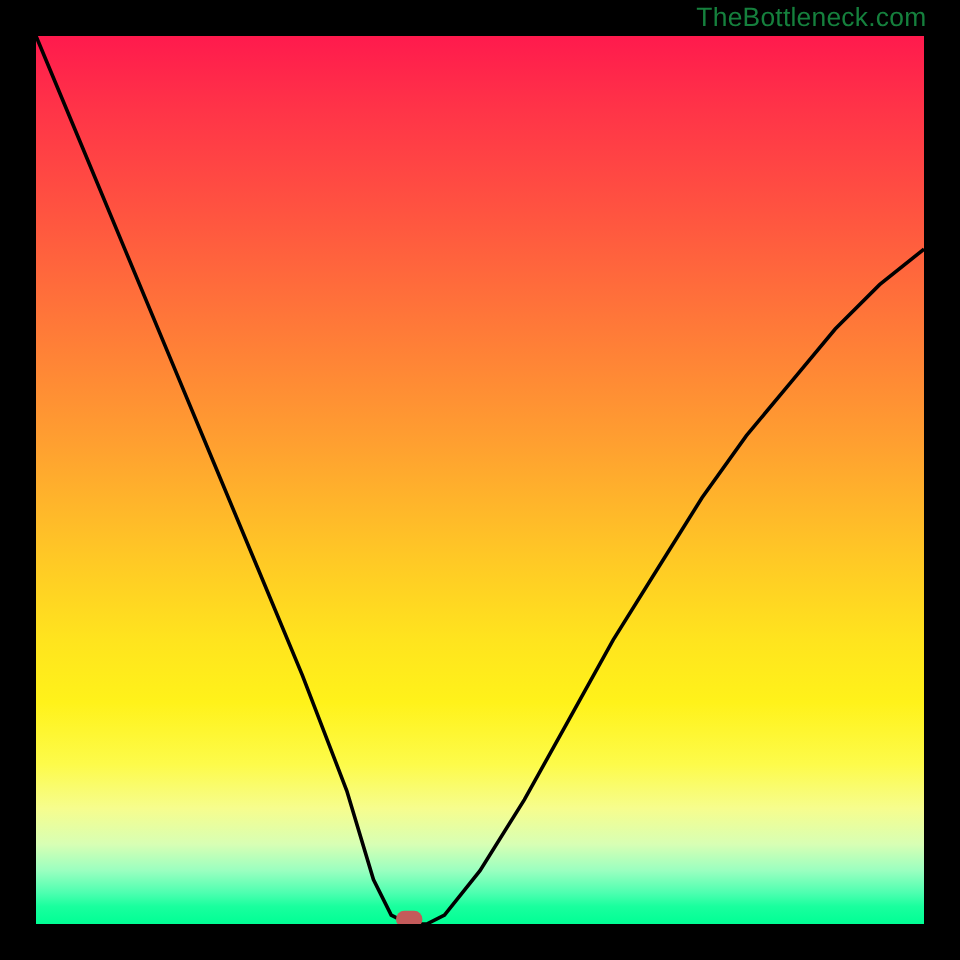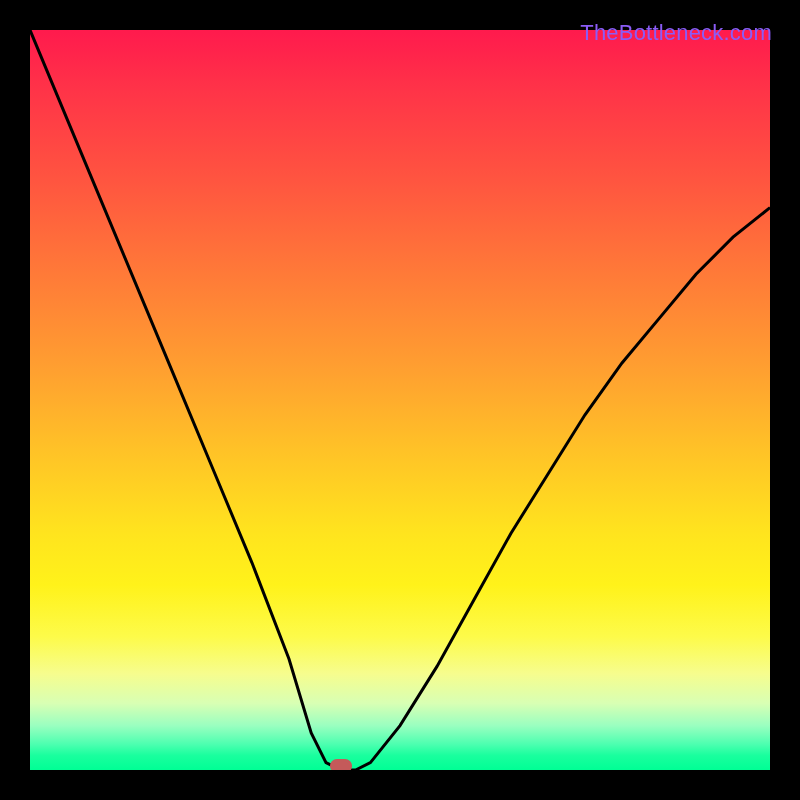--- a/index.html
+++ b/index.html
@@ -12,23 +12,23 @@
     font-family: Arial, Helvetica, sans-serif;
   }
   .frame {
     position: relative;
     width: 800px;
     height: 800px;
     background: #000;
   }
   .watermark {
     position: absolute;
-    top: 20px;
+    top: 2px;
     right: 28px;
-    color: #8b5cf6;
+    color: #15803d;
     font-size: 22px;
     font-weight: 500;
     letter-spacing: 0.2px;
     z-index: 5;
   }
   .plot-area {
     position: absolute;
     left: 30px;
     top: 30px;
     width: 740px;

